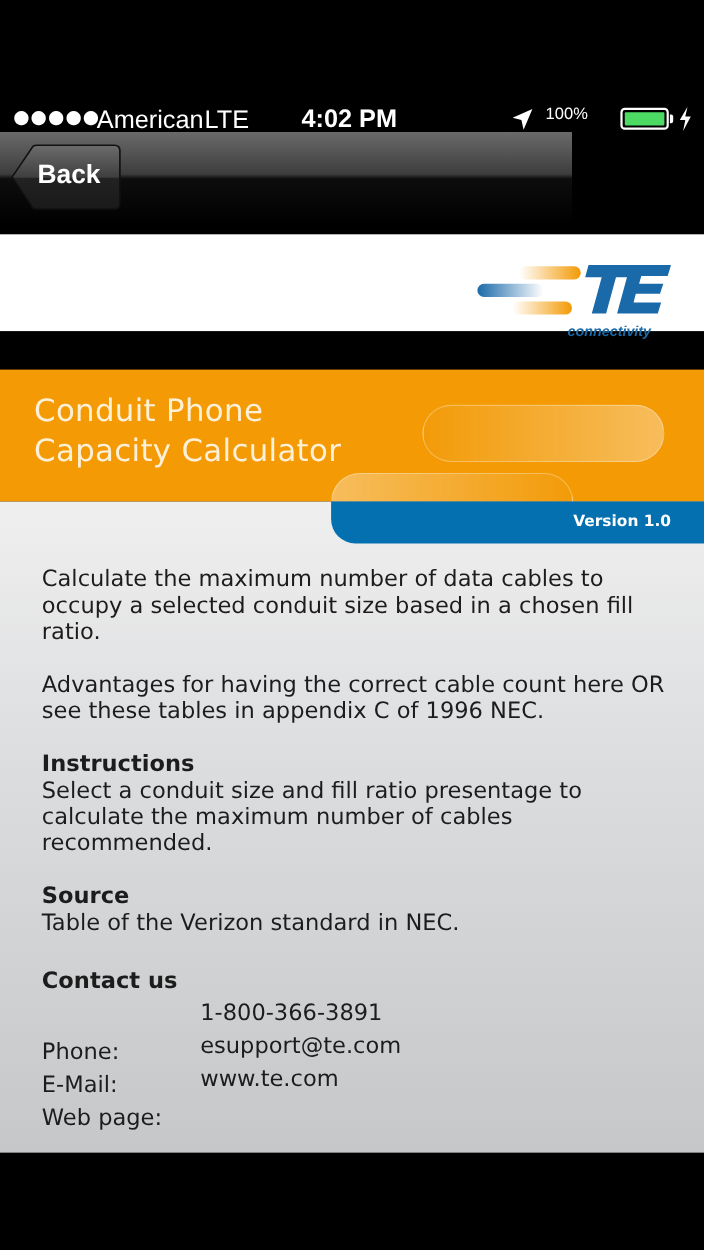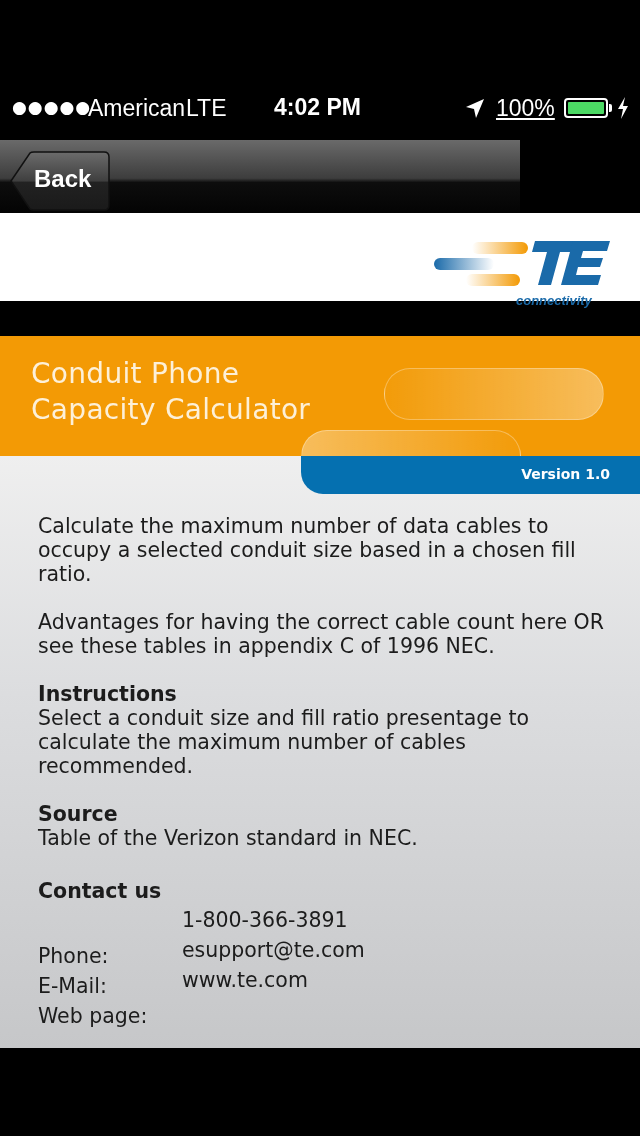--- a/index.html
+++ b/index.html
@@ -7,27 +7,27 @@
   body { font-family: "DejaVu Sans", "Liberation Sans", sans-serif; position: relative; }
 
   .top-black { position: absolute; left: 0; top: 0; width: 640px; height: 88px; background: #000; }
 
   .status-bar { position: absolute; left: 0; top: 88px; width: 640px; height: 40px; background: #000; color: #fff; }
   .status-bar .signal { position: absolute; left: 12px; top: 9px; font-size: 17px; letter-spacing: 1px; }
   .status-bar .carrier { position: absolute; left: 88px; top: 7px; font-size: 23px; font-family: "Liberation Sans", sans-serif; }
   .status-bar .network { position: absolute; left: 186px; top: 7px; font-size: 23px; font-family: "Liberation Sans", sans-serif; }
   .status-bar .time { position: absolute; left: 274px; top: 6px; font-size: 23px; font-weight: bold; font-family: "Liberation Sans", sans-serif; }
   .status-bar .loc { position: absolute; left: 465px; top: 9px; width: 20px; height: 22px; }
-  .status-bar .battery-pct { position: absolute; left: 496px; top: 7px; font-size: 23px; font-family: "Liberation Sans", sans-serif; text-decoration: underline; }
+  .status-bar .battery-pct { position: absolute; left: 496px; top: 7px; font-size: 15px; font-family: "Liberation Sans", sans-serif; }
   .battery-body { position: absolute; left: 564px; top: 10px; width: 44px; height: 20px; border: 2px solid #fff; border-radius: 4px; padding: 2px; }
   .battery-fill { width: 100%; height: 100%; background: #4cd964; border-radius: 1px; }
   .battery-tip { position: absolute; left: 609px; top: 16px; width: 3px; height: 8px; background: #fff; border-radius: 0 2px 2px 0; }
   .bolt { position: absolute; left: 616px; top: 9px; width: 14px; height: 22px; }
 
-  .nav-bar { position: absolute; left: 0; top: 140px; width: 520px; height: 85px;
+  .nav-bar { position: absolute; left: 0; top: 120px; width: 520px; height: 85px;
     background: linear-gradient(to bottom, #6a6a6a 0%, #3d3d3d 45%, #0d0d0d 50%, #000 100%); }
   .back-button { position: absolute; left: 10px; top: 11px; width: 100px; height: 60px; }
   .back-button svg { position: absolute; left: 0; top: 0; }
   .back-label { position: absolute; left: 24px; top: 14px; font-size: 24px; font-weight: bold; color: #fff;
     font-family: "Liberation Sans", sans-serif; }
 
   .logo-area { position: absolute; left: 0; top: 213px; width: 640px; height: 88px; background: #fff; }
   .logo { position: absolute; left: 432px; top: 26px; width: 182px; height: 72px; }
   .logo-text { position: absolute; left: 516px; top: 80px; font-size: 13px; font-style: italic; font-weight: bold;
     color: #1a6aa9; font-family: "Liberation Sans", sans-serif; }

